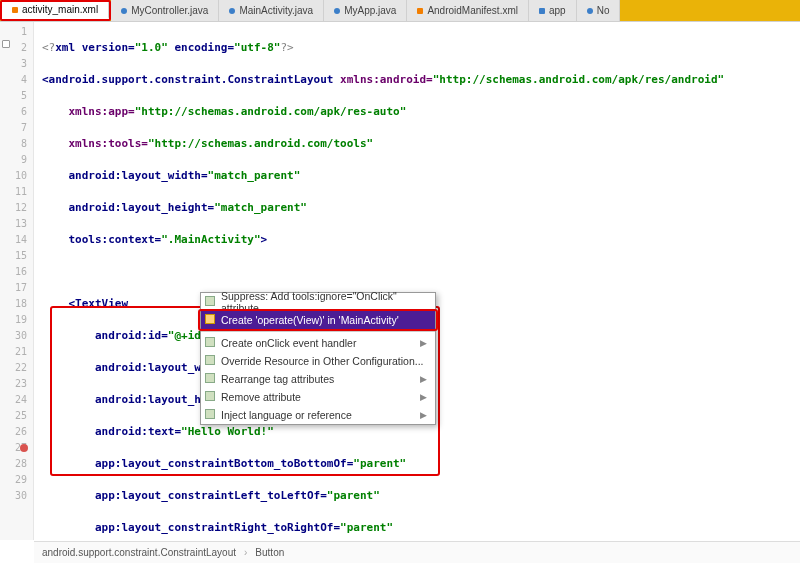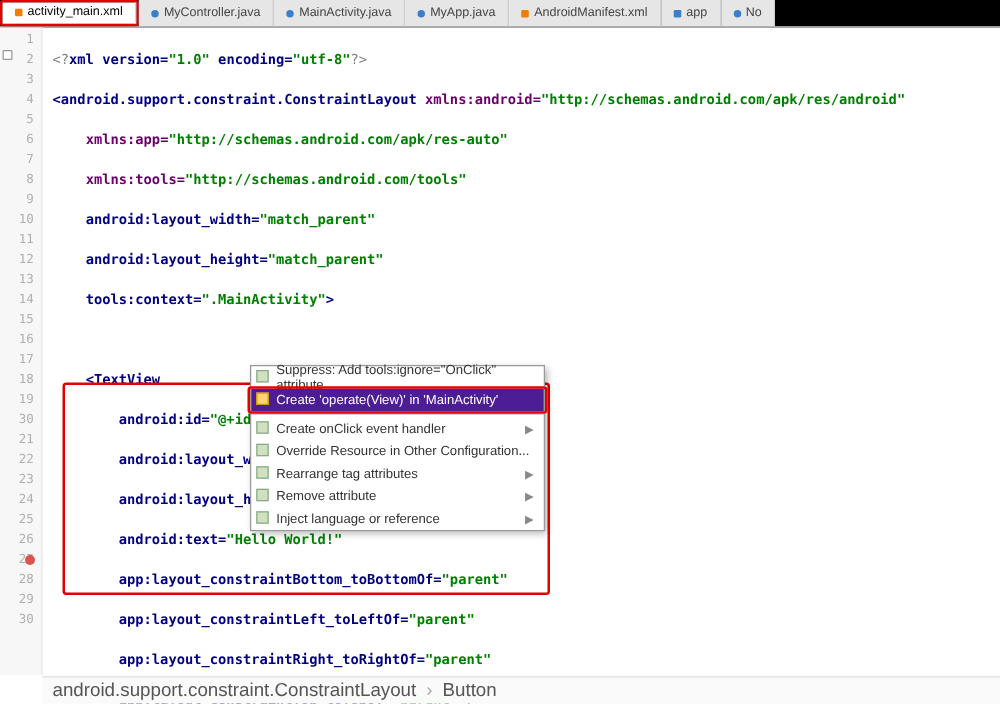--- a/index.html
+++ b/index.html
@@ -10,21 +10,21 @@
     color: #000;
     width: 800px;
     height: 563px;
     overflow: hidden;
     position: relative;
   }
   .tabbar {
     display: flex;
     align-items: center;
     height: 22px;
-    background: #000000;
+    background: #eab308;
     border-bottom: 1px solid #d0d0d0;
     font-family: Arial, sans-serif;
     font-size: 10px;
   }
   .tab {
     display: flex;
     align-items: center;
     gap: 4px;
     padding: 2px 10px;
     height: 100%;
@@ -130,21 +130,21 @@
     bottom: 0;
     height: 22px;
     right:0;
     border-top: 1px solid #ddd;
     background: #fafafa;
     display:flex;
     align-items:center;
     gap: 8px;
     padding-left: 8px;
     font-family: Arial, sans-serif;
-    font-size: 15px;
+    font-size: 10px;
     color:#555;
   }
   .breadcrumb .sep-ch{color:#aaa;}
 </style>
 </head>
 <body>
 
 <div class="tabbar">
   <span class="tab-hl">
     <span class="tab active">

